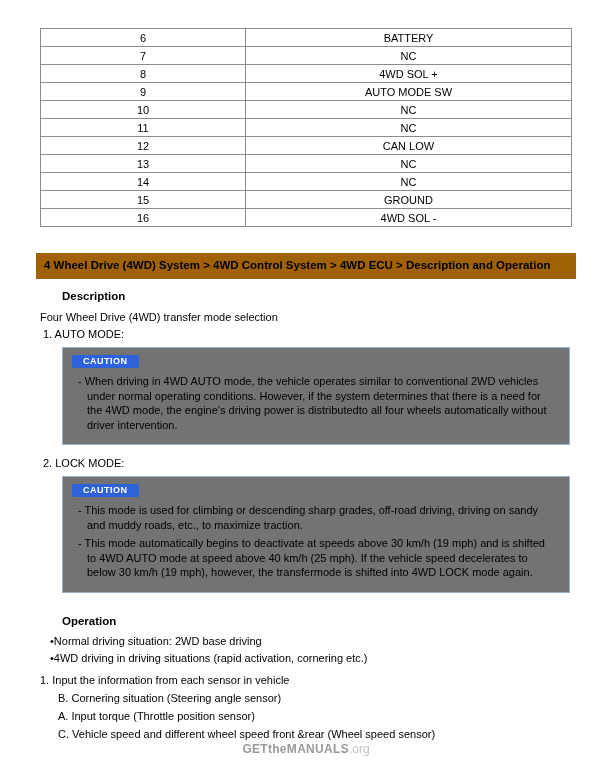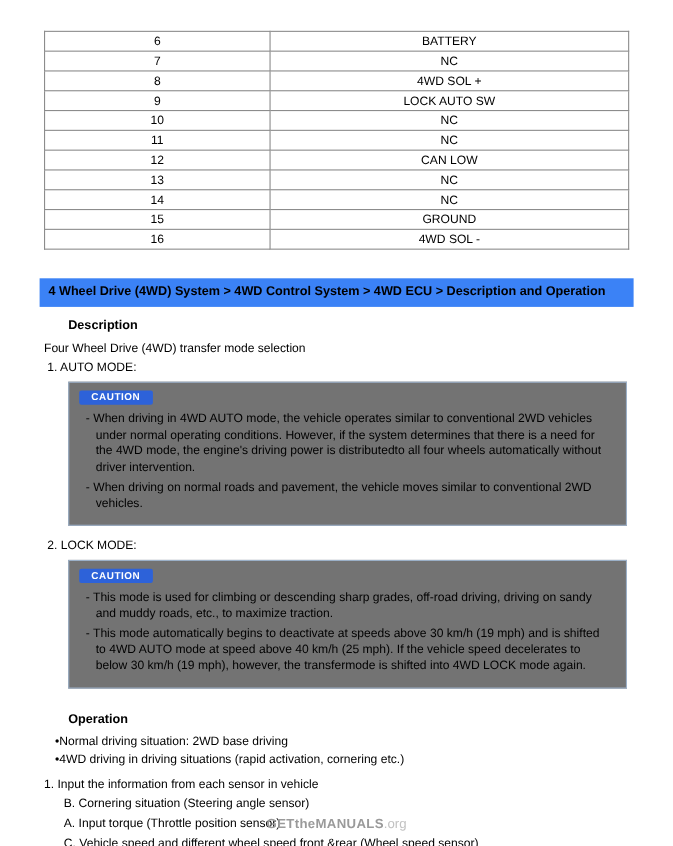--- a/index.html
+++ b/index.html
@@ -24,21 +24,21 @@
     text-align:center;
     vertical-align:middle;
     font-size:11px;
     padding:0 4px;
   }
   .pin-table td.col-pin { width:205px; }
 
   
   .section-header {
     margin:26px 36px 0 36px;
-    background:#3b82f6;
+    background:#a16207;
     font-weight:bold;
     font-size:11.5px;
     line-height:15px;
     padding:5px 20px 6px 8px;
   }
 
   .desc-heading {
     margin:11px 0 0 62px;
     font-weight:bold;
     font-size:11.5px;
@@ -111,21 +111,21 @@
       <tr>
         <td class="col-pin">7</td>
         <td>NC</td>
       </tr>
       <tr>
         <td class="col-pin">8</td>
         <td>4WD SOL +</td>
       </tr>
       <tr>
         <td class="col-pin">9</td>
-        <td>LOCK AUTO SW</td>
+        <td>AUTO MODE SW</td>
       </tr>
       <tr>
         <td class="col-pin">10</td>
         <td>NC</td>
       </tr>
       <tr>
         <td class="col-pin">11</td>
         <td>NC</td>
       </tr>
       <tr>
@@ -155,21 +155,20 @@
 
   <div class="desc-heading">Description</div>
 
   <div class="intro-line">Four Wheel Drive (4WD) transfer mode selection</div>
 
   <div class="mode-label">1. AUTO MODE:</div>
 
   <div class="caution-box">
     <span class="caution-badge">CAUTION</span>
     <div class="caution-item">When driving in 4WD AUTO mode, the vehicle operates similar to conventional 2WD vehicles under normal operating conditions. However, if the system determines that there is a need for the 4WD mode, the engine's driving power is distributedto all four wheels automatically without driver intervention.</div>
-    <div class="caution-item">When driving on normal roads and pavement, the vehicle moves similar to conventional 2WD vehicles.</div>
   </div>
 
   <div class="mode-label" style="margin-top:12px;">2. LOCK MODE:</div>
 
   <div class="caution-box">
     <span class="caution-badge">CAUTION</span>
     <div class="caution-item">This mode is used for climbing or descending sharp grades, off-road driving, driving on sandy and muddy roads, etc., to maximize traction.</div>
     <div class="caution-item">This mode automatically begins to deactivate at speeds above 30 km/h (19 mph) and is shifted to 4WD AUTO mode at speed above 40 km/h (25 mph). If the vehicle speed decelerates to below 30 km/h (19 mph), however, the transfermode is shifted into 4WD LOCK mode again.</div>
   </div>
 

